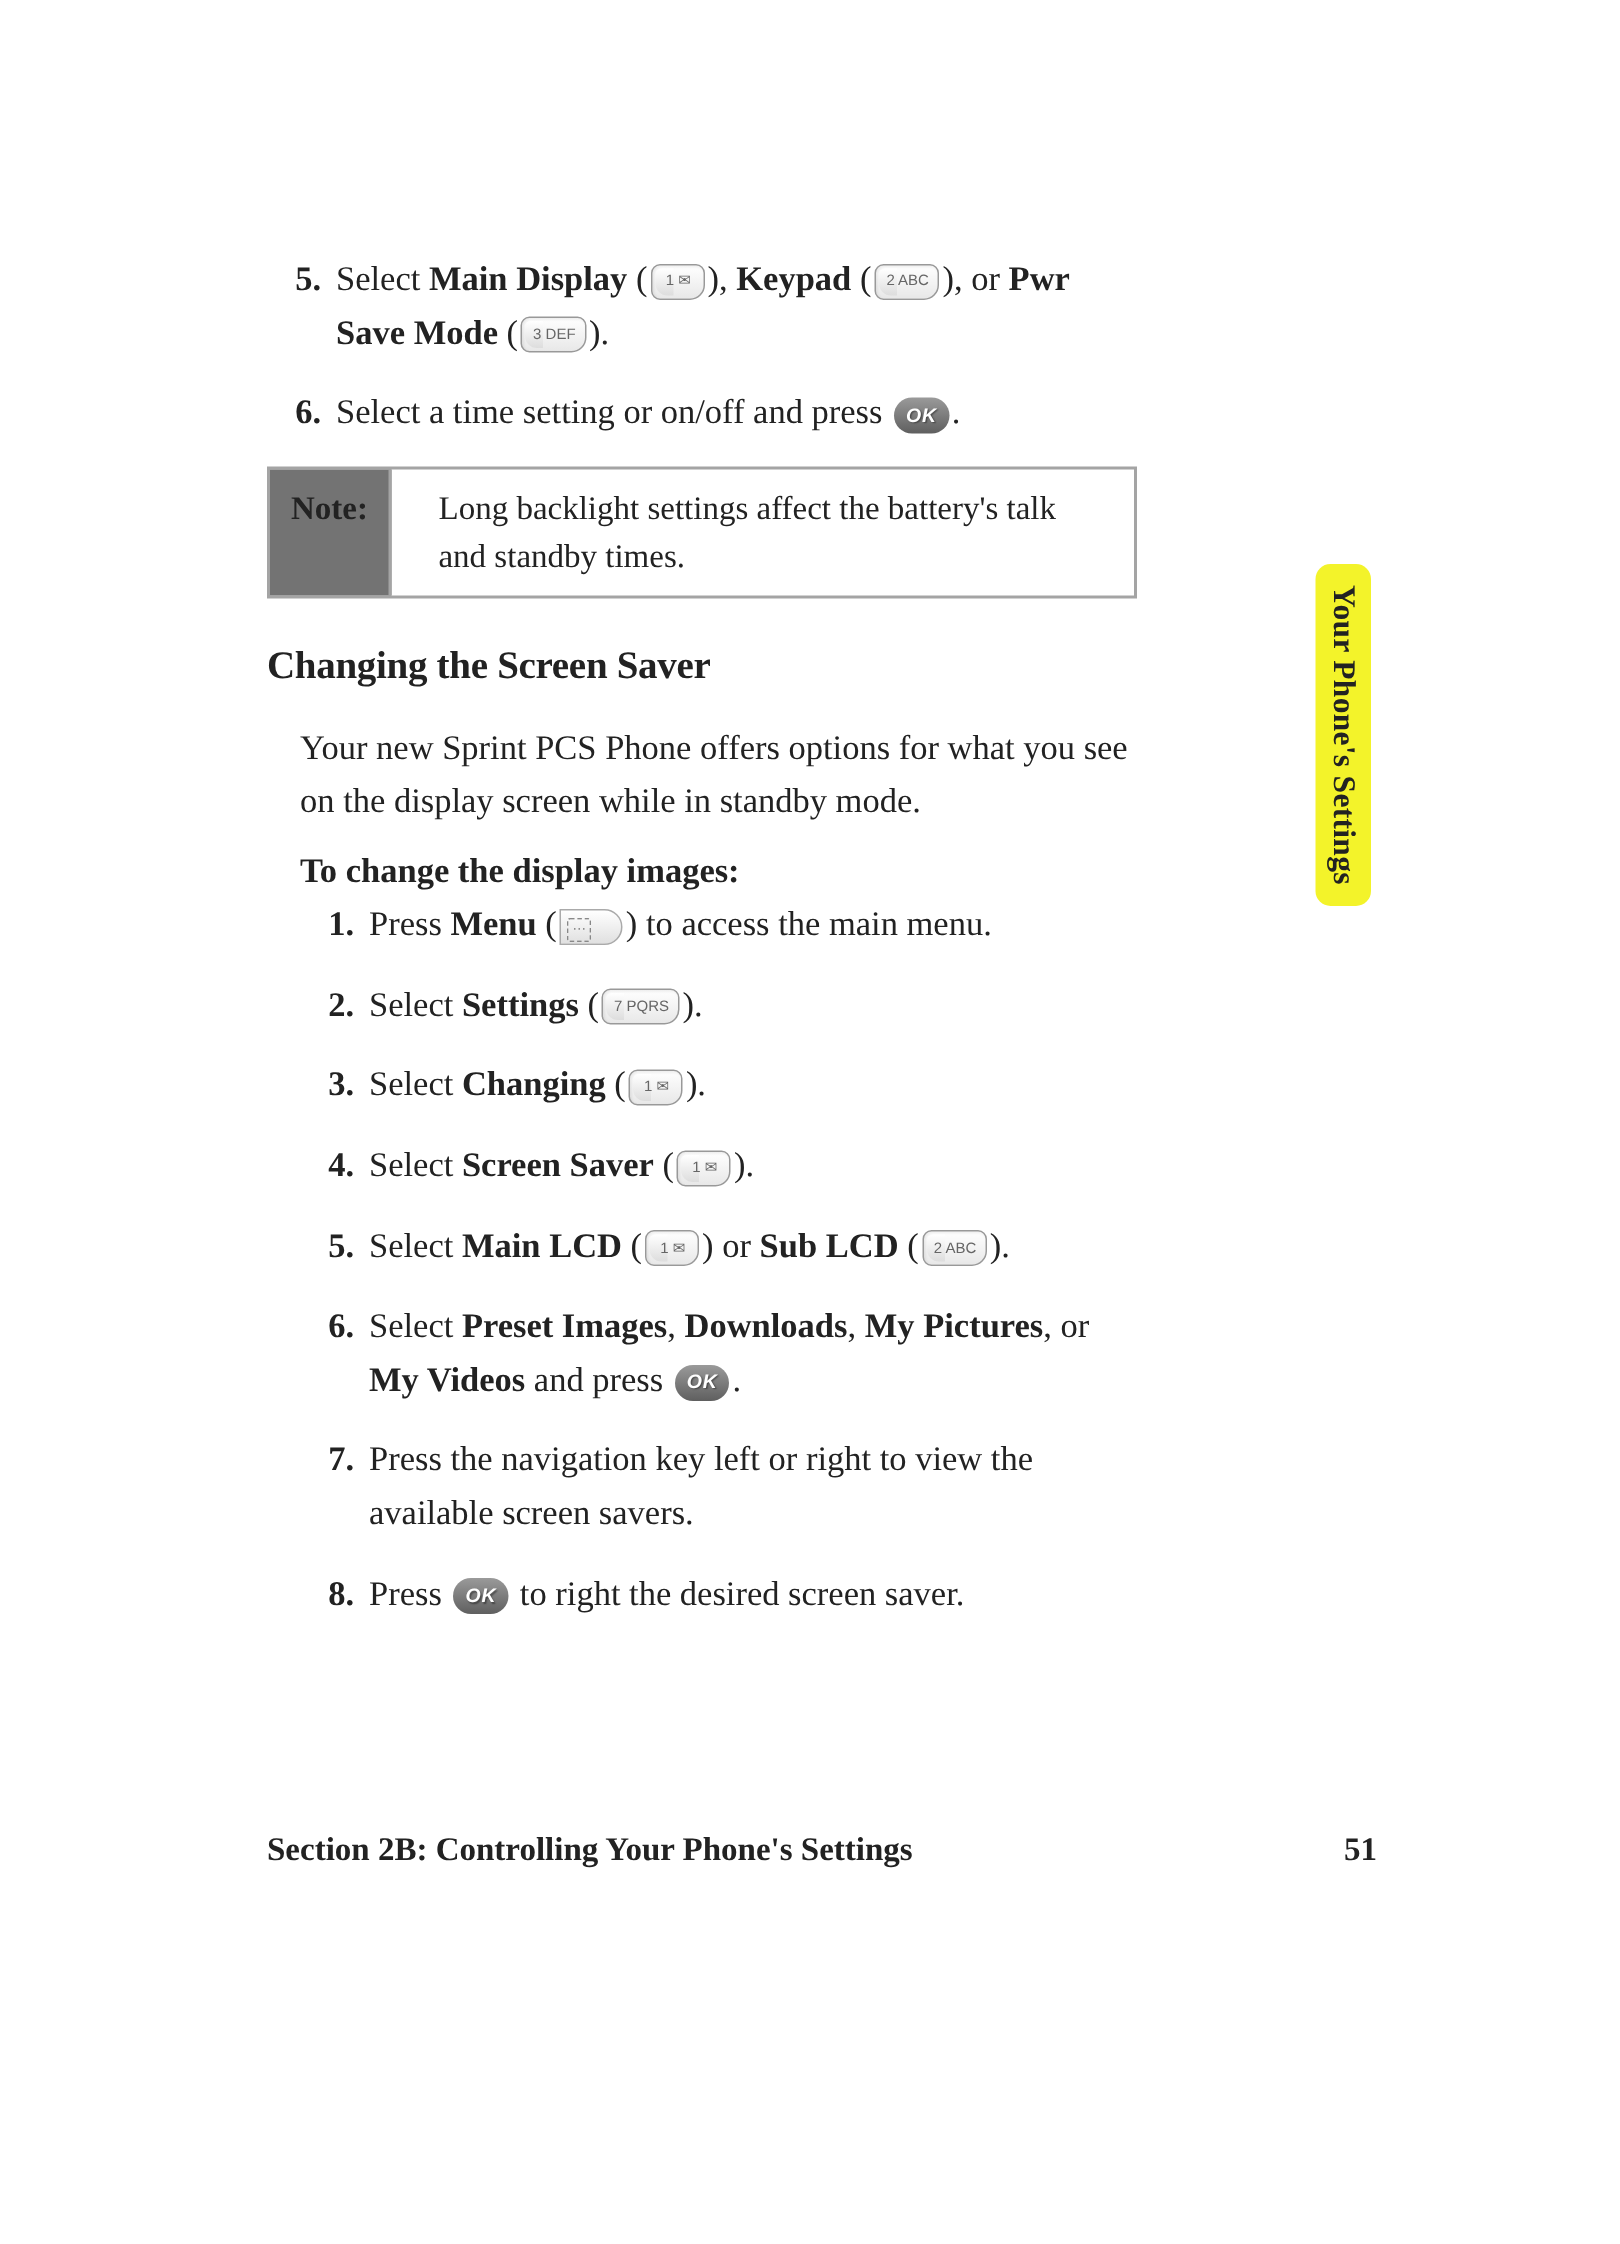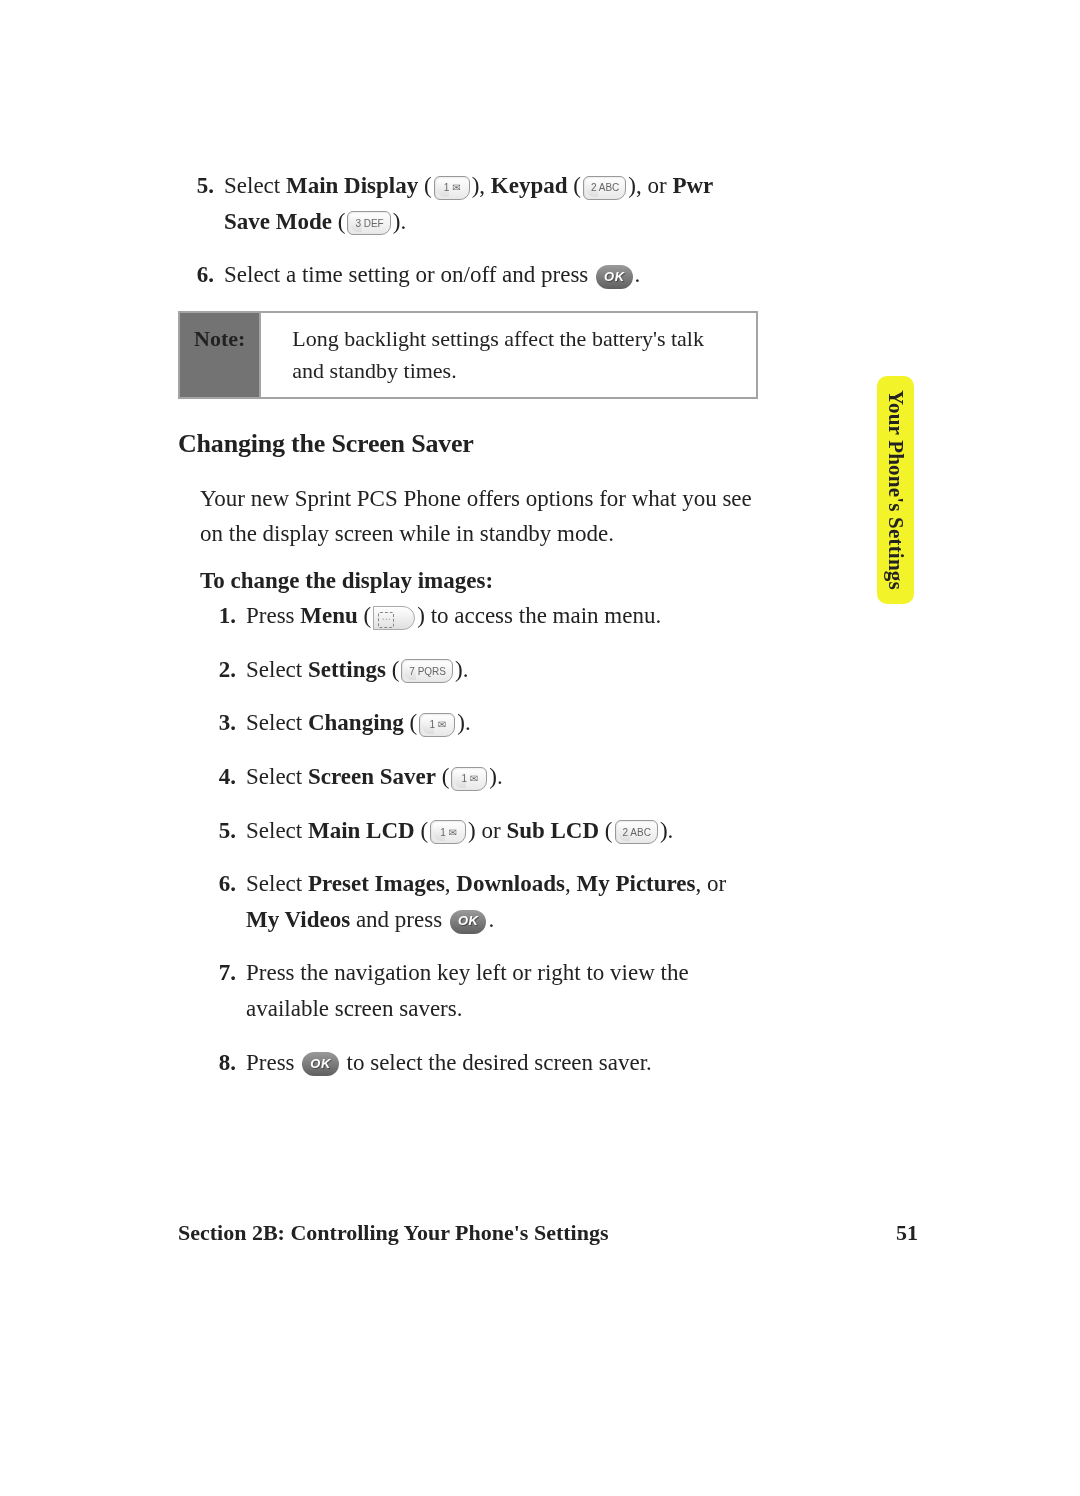--- a/index.html
+++ b/index.html
@@ -229,21 +229,21 @@
       <div class="ol-row">
         <div class="ol-num">6.</div>
         <div class="ol-text"><span>Select </span><span class="b">Preset Images</span><span>, </span><span class="b">Downloads</span><span>, </span><span class="b">My Pictures</span><span>, or </span><span class="b">My Videos</span><span> and press </span><span class="okbtn">OK</span><span>.</span></div>
       </div>
       <div class="ol-row">
         <div class="ol-num">7.</div>
         <div class="ol-text"><span>Press the navigation key left or right to view the available screen savers.</span></div>
       </div>
       <div class="ol-row">
         <div class="ol-num">8.</div>
-        <div class="ol-text"><span>Press </span><span class="okbtn">OK</span><span> to select the desired screen saver.</span></div>
+        <div class="ol-text"><span>Press </span><span class="okbtn">OK</span><span> to right the desired screen saver.</span></div>
       </div>
     </div>
 
 </div>
 
 <div class="side-tab">Your Phone's Settings</div>
 
 <div class="footer">
   <span>Section 2B: Controlling Your Phone's Settings</span>
   <span>51</span>

